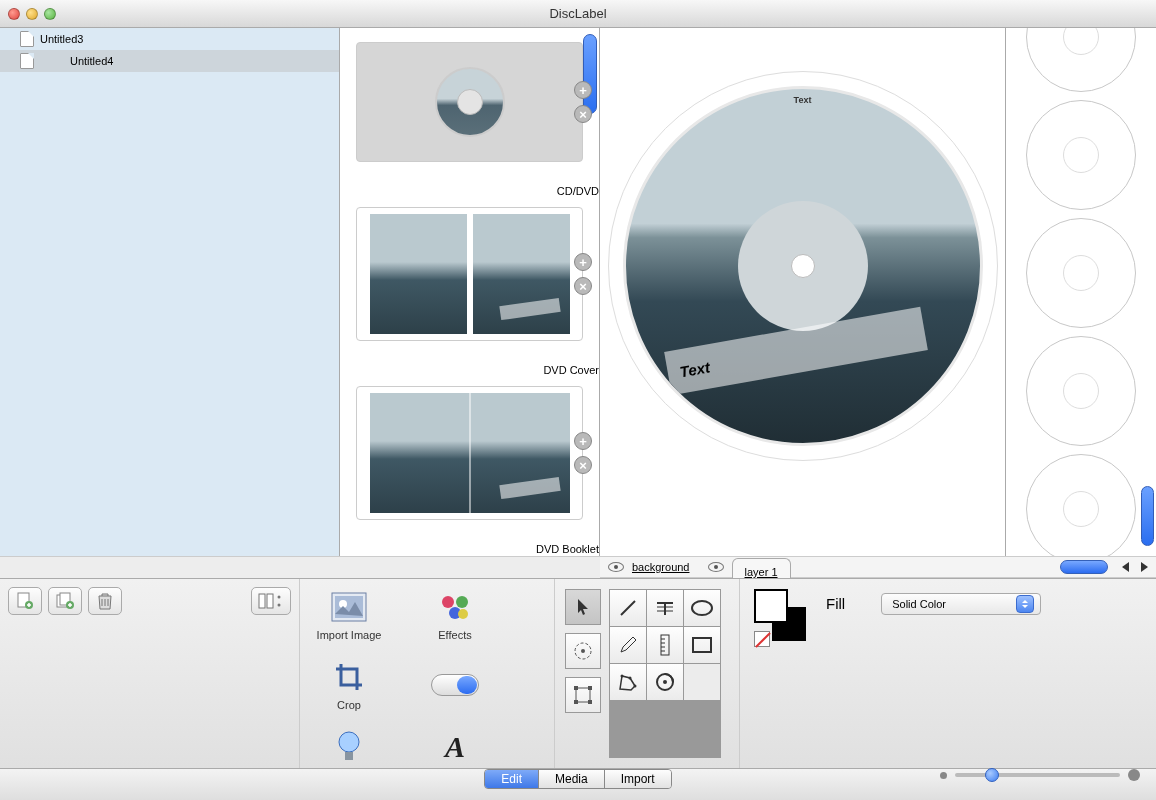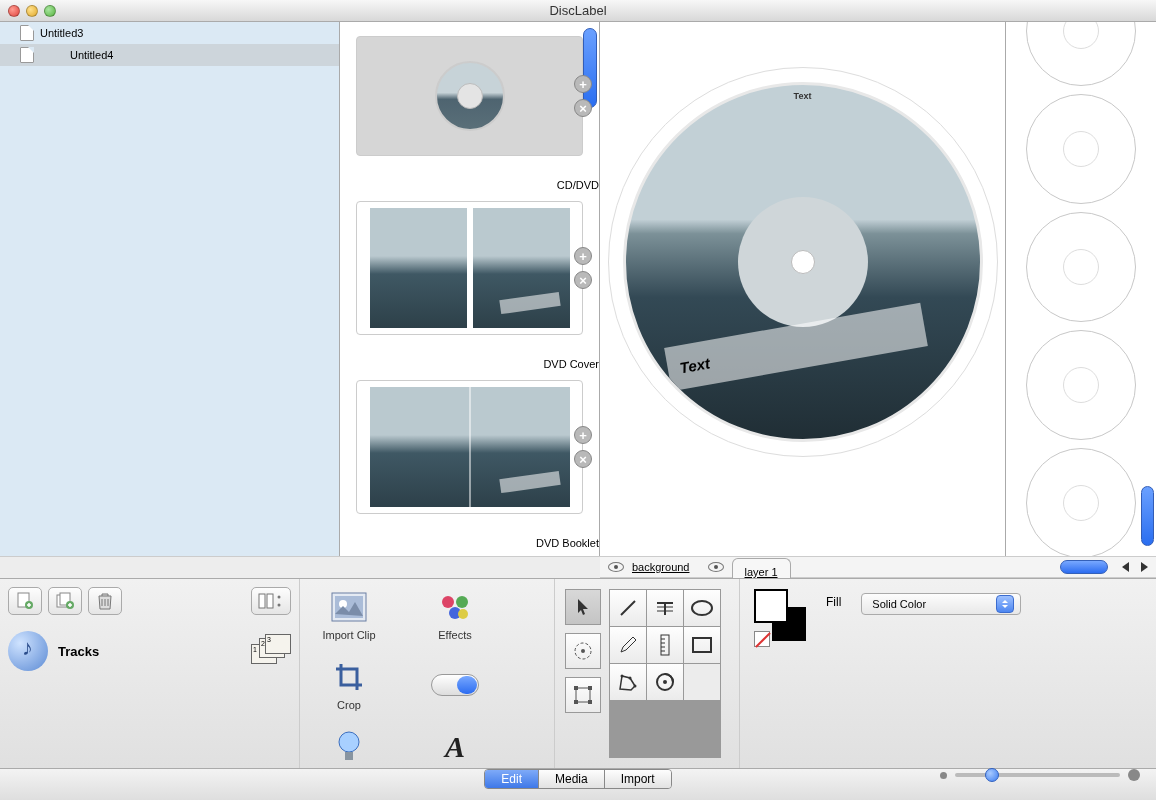--- a/index.html
+++ b/index.html
@@ -1,18 +1,18 @@
 <!DOCTYPE html>
 <html><head>
 <meta charset="utf-8">
 <style>
 * { box-sizing: border-box; margin: 0; padding: 0; }
 body { font-family: "Lucida Grande", Arial, sans-serif; font-size: 11px; background: #ececec; width: 1156px; height: 800px; overflow: hidden; user-select: none; }
 .window { width: 1156px; height: 800px; display: flex; flex-direction: column; background: #ededed; }
-.titlebar { height: 22px; background: linear-gradient(#f7f7f7,#d8d8d8); border-bottom: 1px solid #aaa; display: flex; align-items: center; position: relative; }
+.titlebar { height: 28px; background: linear-gradient(#f7f7f7,#d8d8d8); border-bottom: 1px solid #aaa; display: flex; align-items: center; position: relative; }
 .traffic { display: flex; gap: 6px; margin-left: 8px; }
 .tl { width: 12px; height: 12px; border-radius: 50%; border: 1px solid rgba(0,0,0,.25); }
 .red { background: radial-gradient(circle at 35% 35%, #ff9b90, #e0443e); }
 .yel { background: radial-gradient(circle at 35% 35%, #ffe08a, #e1a92b); }
 .grn { background: radial-gradient(circle at 35% 35%, #a8e5a0, #58b43f); }
 .title { position: absolute; left: 0; right: 0; text-align: center; font-size: 13px; color: #333; }
 .main { flex: 1; display: flex; min-height: 0; }
 .sidebar { width: 340px; background: #dbe9f4; border-right: 1px solid #aaa; }
 .srow { display: flex; align-items: center; height: 22px; padding-left: 20px; gap: 6px; }
 .srow.sel { background: #cdd5db; gap: 36px; }
@@ -81,22 +81,22 @@
 .toolgrid .cell{ background:linear-gradient(#fefefe,#ebebeb); display:flex; align-items:center; justify-content:center; font-size:16px; cursor:pointer;}
 .toolsingle{ width:36px; height:36px; border:1px solid #999; background:linear-gradient(#d8d8d8,#c4c4c4); display:flex; align-items:center; justify-content:center; font-size:14px;}
 
 .tpl-fill{ flex:1; padding:10px 14px; display:flex; gap:16px; align-items:flex-start;}
 .swatches{ position:relative; width:56px; height:60px;}
 .sw{ position:absolute; width:34px; height:34px; border:2px solid #000;}
 .sw.front{ background:#fff; left:0; top:0; z-index:2;}
 .sw.back{ background:#000; left:18px; top:18px;}
 .sw.none{ width:16px; height:16px; border:1px solid #888; background:#fff; left:0; top:42px; position:absolute;}
 .sw.none:after{content:""; position:absolute; width:20px; height:2px; background:#d33; transform:rotate(-45deg); left:-2px; top:7px;}
-.filllabel{ font-size:12px; margin-top:6px;}
-.popup{ height:22px; width:160px; border:1px solid #aaa; border-radius:4px; background:linear-gradient(#fdfdfd,#e8e8e8); display:flex; align-items:center; padding:0 6px 0 10px; justify-content:space-between; margin-top:4px; margin-left:4px;gap:8px;}
+.filllabel{ font-size:15px; margin-top:6px;}
+.popup{ height:22px; width:160px; border:1px solid #aaa; border-radius:4px; background:linear-gradient(#fdfdfd,#e8e8e8); display:flex; align-items:center; padding:0 6px 0 10px; justify-content:space-between; margin-top:4px; margin-left:20px;gap:8px;}
 .popup .endcap{ width:18px; height:18px; border-radius:4px; background:linear-gradient(#9ec1ff,#4d86f0); border:1px solid #3b6ccf; display:flex; flex-direction:column; align-items:center; justify-content:center;}
 .popup .endcap:before{content:""; border-left:3px solid transparent; border-right:3px solid transparent; border-bottom:3px solid #fff; margin-bottom:2px;}
 .popup .endcap:after{content:""; border-left:3px solid transparent; border-right:3px solid transparent; border-top:3px solid #fff;}
 
 .footer{ height:32px; background:linear-gradient(#f3f3f3,#dedede); border-top:1px solid #aaa; display:flex; align-items:flex-start; justify-content:center; position:relative;}
 .segctrl{ display:flex; border:1px solid #888; border-radius:4px; overflow:hidden; height:20px;}
 .seg{ padding:0 16px; display:flex; align-items:center; background:linear-gradient(#fdfdfd,#e2e2e2); border-right:1px solid #888; font-size:12px; cursor:pointer;}
 .seg:last-child{border-right:none;}
 .seg.active{ background:linear-gradient(#7eaaf8,#3e78e8); color:#fff;}
 .zoomslider{ position:absolute; right:16px; display:flex; align-items:center; gap:8px; width:200px;}
@@ -234,42 +234,33 @@
         </div>
         <div class="sqbtn" style="margin-left:auto; width:40px;">
           <svg width="26" height="16">
               <rect x="1" y="1" width="6" height="14" fill="#fff" stroke="#777"></rect>
               <rect x="9" y="1" width="6" height="14" fill="#fff" stroke="#777"></rect>
               <circle cx="21" cy="4" r="1.5" fill="#777"></circle>
               <circle cx="21" cy="12" r="1.5" fill="#777"></circle>
             </svg>
         </div>
       </div>
-      <div class="tracksrow">
-        <div class="itunes"></div>
-        <span style="font-weight:bold; font-size:13px;">Tracks</span>
-        <div style="margin-left:auto;" class="cards">
-          <span>1</span>
-            <span>2</span>
-            <span>3</span>
-        </div>
-      </div>
     </div>
 
     <div class="tpl-mid">
       <div class="toolcol">
         <div class="toolicon">
           <svg width="36" height="30">
               <rect x="1" y="1" width="34" height="28" fill="#e4eaf3" stroke="#6b7fa3"></rect>
               <rect x="4" y="4" width="28" height="22" fill="#aabcd8"></rect>
               <circle cx="12" cy="12" r="4" fill="#fff"></circle>
               <path d="M4 22l8-8 6 6 6-10 8 14z" fill="#7b8da9"></path>
             </svg>
         </div>
-        <div class="toollabel">Import Clip</div>
+        <div class="toollabel">Import Image</div>
       </div>
       <div class="toolcol">
         <div class="toolicon">
           <svg width="34" height="30">
               <circle cx="10" cy="10" r="6" fill="#d46"></circle>
               <circle cx="24" cy="10" r="6" fill="#5a5"></circle>
               <circle cx="17" cy="21" r="6" fill="#46d"></circle>
               <circle cx="25" cy="22" r="5" fill="#dc4"></circle>
             </svg>
         </div>

